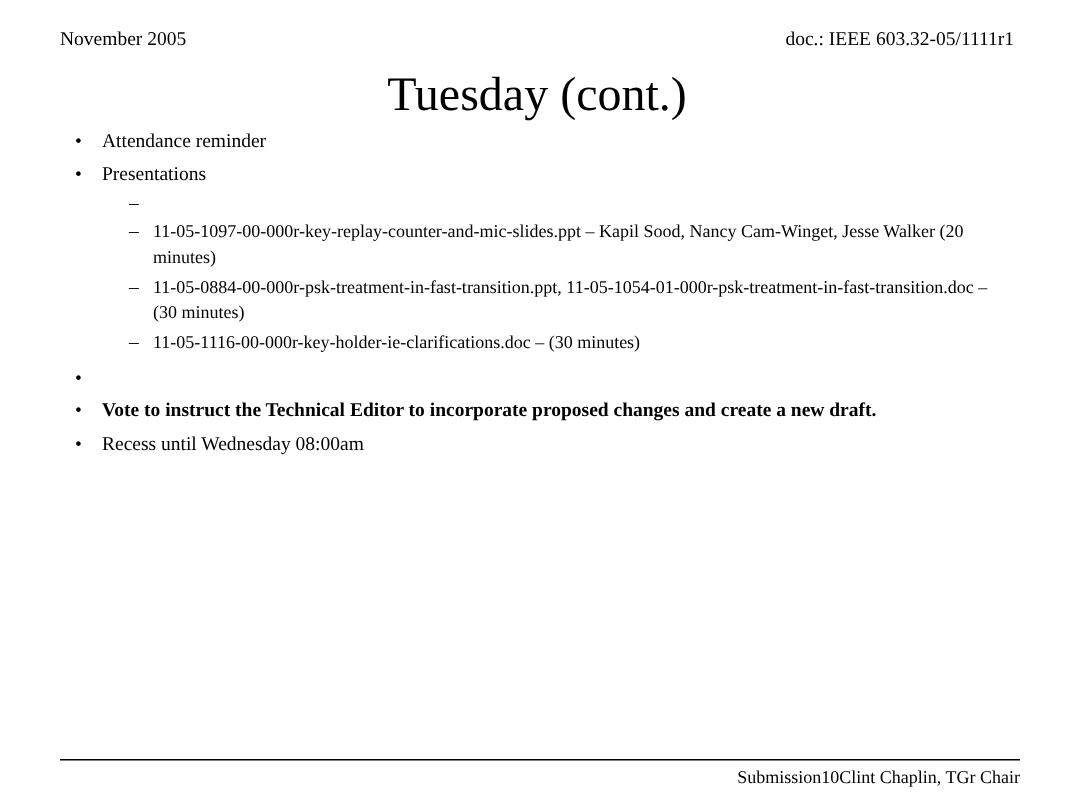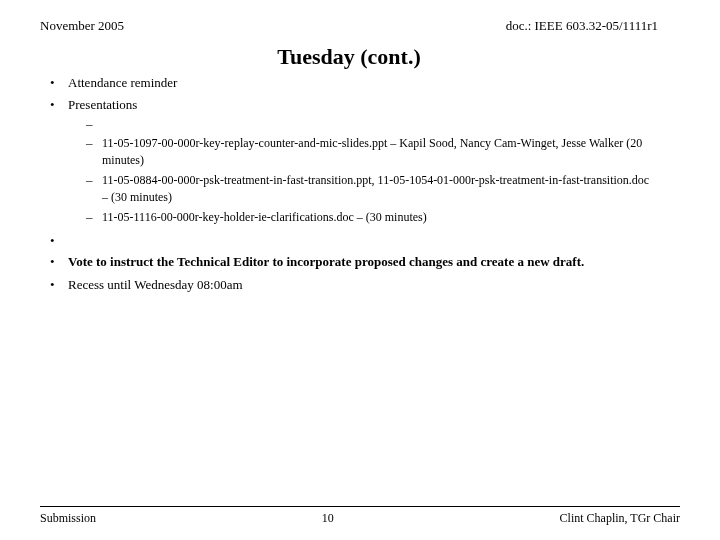--- a/index.html
+++ b/index.html
@@ -9,38 +9,38 @@
       background: #fff;
       font-family: 'Times New Roman', Times, serif;
       font-size: 13px;
       color: #000;
       position: relative;
       overflow: hidden;
     }
     .page {
       width: 720px;
       height: 540px;
-      padding: 18px 62px 18px 40px;
+      padding: 18px 44px 18px 40px;
       position: relative;
     }
     .header-row {
       display: flex;
       justify-content: space-between;
       align-items: flex-start;
       font-size: 13px;
       font-weight: normal;
       margin-bottom: 10px;
     }
     .title-section {
       text-align: center;
       margin-bottom: 4px;
     }
     .main-title {
-      font-size: 22px;
-      font-weight: bold;
+      font-size: 32px;
+      font-weight: normal;
       margin-bottom: 2px;
     }
     .subtitle {
       font-size: 14px;
       margin-bottom: 14px;
     }
     .content {
       padding-left: 10px;
     }
     .bullet-item {
@@ -77,21 +77,21 @@
     .sub-text {
       font-size: 12px;
       line-height: 1.4;
     }
     .footer-row {
       position: absolute;
       bottom: 14px;
       left: 40px;
       right: 40px;
       display: flex;
-      justify-content: space-between;
+      justify-content: flex-end;
       align-items: center;
       font-size: 12px;
       border-top: 1px solid #000;
       padding-top: 4px;
     }
     .footer-center {
       text-align: center;
       font-family: Liberation Serif, serif;
     }
   </style>

